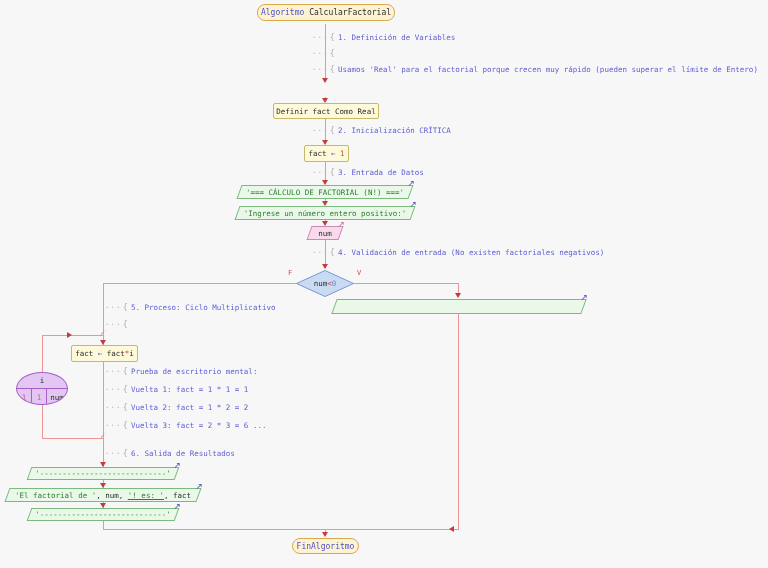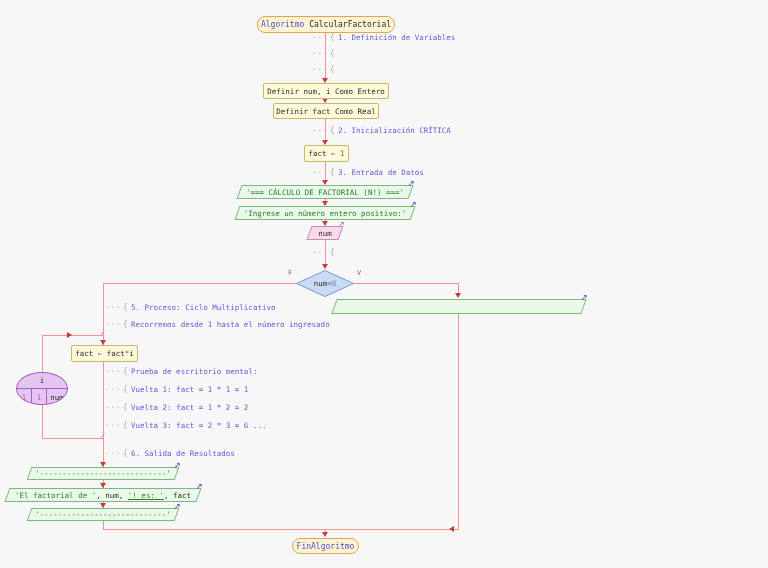--- a/index.html
+++ b/index.html
@@ -80,30 +80,27 @@
   <div class="ar down" style="left:100px;top:483px;"></div>
   <div class="ar down" style="left:100px;top:503px;"></div>
   <div class="ar down" style="left:322px;top:532px;"></div>
   <div class="ar right" style="left:67px;top:332px;"></div>
   <div class="ar up" style="left:39px;top:400px;"></div>
   <div class="ar left" style="left:449px;top:526px;"></div>
 
   <div class="tilde" style="left:98px;top:327px;">~</div>
   <div class="tilde" style="left:98px;top:430px;">~</div>
 
-  <div class="node pill" style="left:257px;top:16px;width:136px;height:15px;">
+  <div class="node pill" style="left:257px;top:4px;width:136px;height:15px;">
     <span class="kw">Algoritmo </span><span>CalcularFactorial</span>
   </div>
   <div class="node pill" style="left:292px;top:538px;width:65px;height:14px;">
     <span class="kw">FinAlgoritmo</span>
   </div>
 
-  <div class="node box" style="left:263px;top:83px;width:124px;height:14px;">
-    <span>Definir num, i Como Entero</span>
-  </div>
   <div class="node box" style="left:273px;top:103px;width:104px;height:14px;">
     <span>Definir fact Como Real</span>
   </div>
   <div class="node box" style="left:304px;top:145px;width:43px;height:15px;">
     <span>fact </span><span class="arrowkw">← </span><span class="num">1</span>
   </div>
   <div class="node box" style="left:71px;top:345px;width:65px;height:15px;">
     <span>fact </span><span class="arrowkw">← </span><span>fact</span><span class="op">*</span><span>i</span>
   </div>
 
@@ -155,25 +152,25 @@
     <div class="etop">i</div>
     <div class="ebot">
       <span class="cell c1">1</span>
       <span class="cell c2">1</span>
       <span class="cell c3">num</span>
     </div>
   </div>
 
   <div class="comment" style="left:312px;top:32px;"><span class="dots">···</span><span class="brace">{</span><span class="txt">1. Definición de Variables</span></div>
   <div class="comment" style="left:312px;top:48px;"><span class="dots">···</span><span class="brace">{</span></div>
-  <div class="comment" style="left:312px;top:64px;"><span class="dots">···</span><span class="brace">{</span></div>
+  <div class="comment" style="left:312px;top:64px;"><span class="dots">···</span><span class="brace">{</span><span class="txt">Usamos 'Real' para el factorial porque crecen muy rápido (pueden superar el límite de Entero)</span></div>
   <div class="comment" style="left:312px;top:125px;"><span class="dots">···</span><span class="brace">{</span><span class="txt">2. Inicialización CRÍTICA</span></div>
   <div class="comment" style="left:312px;top:167px;"><span class="dots">···</span><span class="brace">{</span><span class="txt">3. Entrada de Datos</span></div>
-  <div class="comment" style="left:312px;top:247px;"><span class="dots">···</span><span class="brace">{</span></div>
+  <div class="comment" style="left:312px;top:247px;"><span class="dots">···</span><span class="brace">{</span><span class="txt">4. Validación de entrada (No existen factoriales negativos)</span></div>
   <div class="comment" style="left:105px;top:302px;"><span class="dots">···</span><span class="brace">{</span><span class="txt">5. Proceso: Ciclo Multiplicativo</span></div>
-  <div class="comment" style="left:105px;top:319px;"><span class="dots">···</span><span class="brace">{</span><span class="txt">Recorremos desde 1 hasta el número ingresado</span></div>
+  <div class="comment" style="left:105px;top:319px;"><span class="dots">···</span><span class="brace">{</span></div>
   <div class="comment" style="left:105px;top:366px;"><span class="dots">···</span><span class="brace">{</span><span class="txt">Prueba de escritorio mental:</span></div>
   <div class="comment" style="left:105px;top:384px;"><span class="dots">···</span><span class="brace">{</span><span class="txt">Vuelta 1: fact = 1 * 1 = 1</span></div>
   <div class="comment" style="left:105px;top:402px;"><span class="dots">···</span><span class="brace">{</span><span class="txt">Vuelta 2: fact = 1 * 2 = 2</span></div>
   <div class="comment" style="left:105px;top:420px;"><span class="dots">···</span><span class="brace">{</span><span class="txt">Vuelta 3: fact = 2 * 3 = 6 ...</span></div>
   <div class="comment" style="left:105px;top:448px;"><span class="dots">···</span><span class="brace">{</span><span class="txt">6. Salida de Resultados</span></div>
 
 </div>
 
 </body></html>

